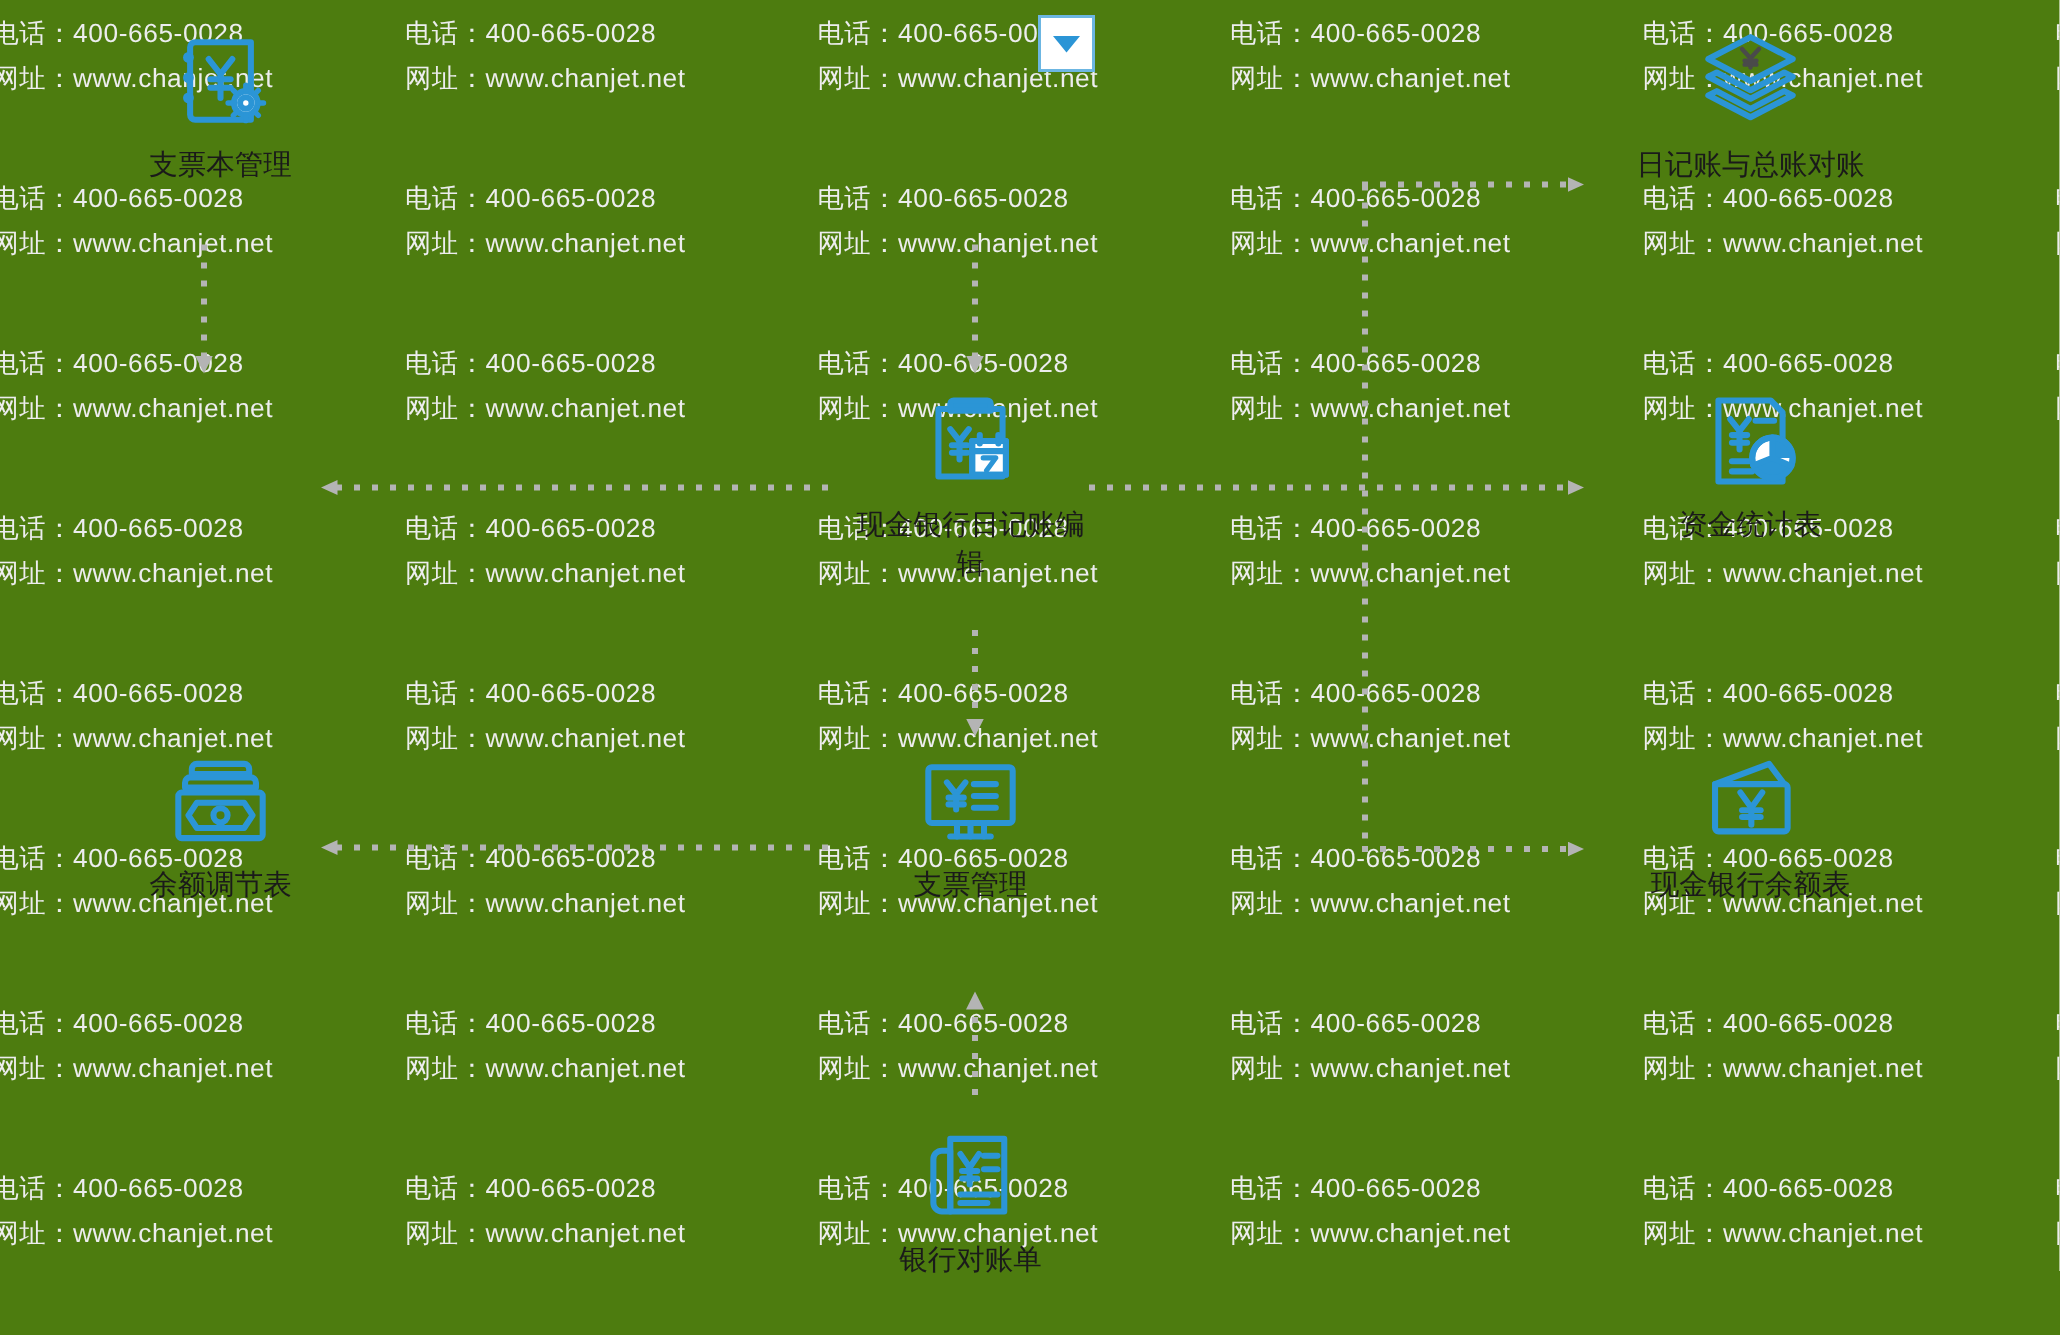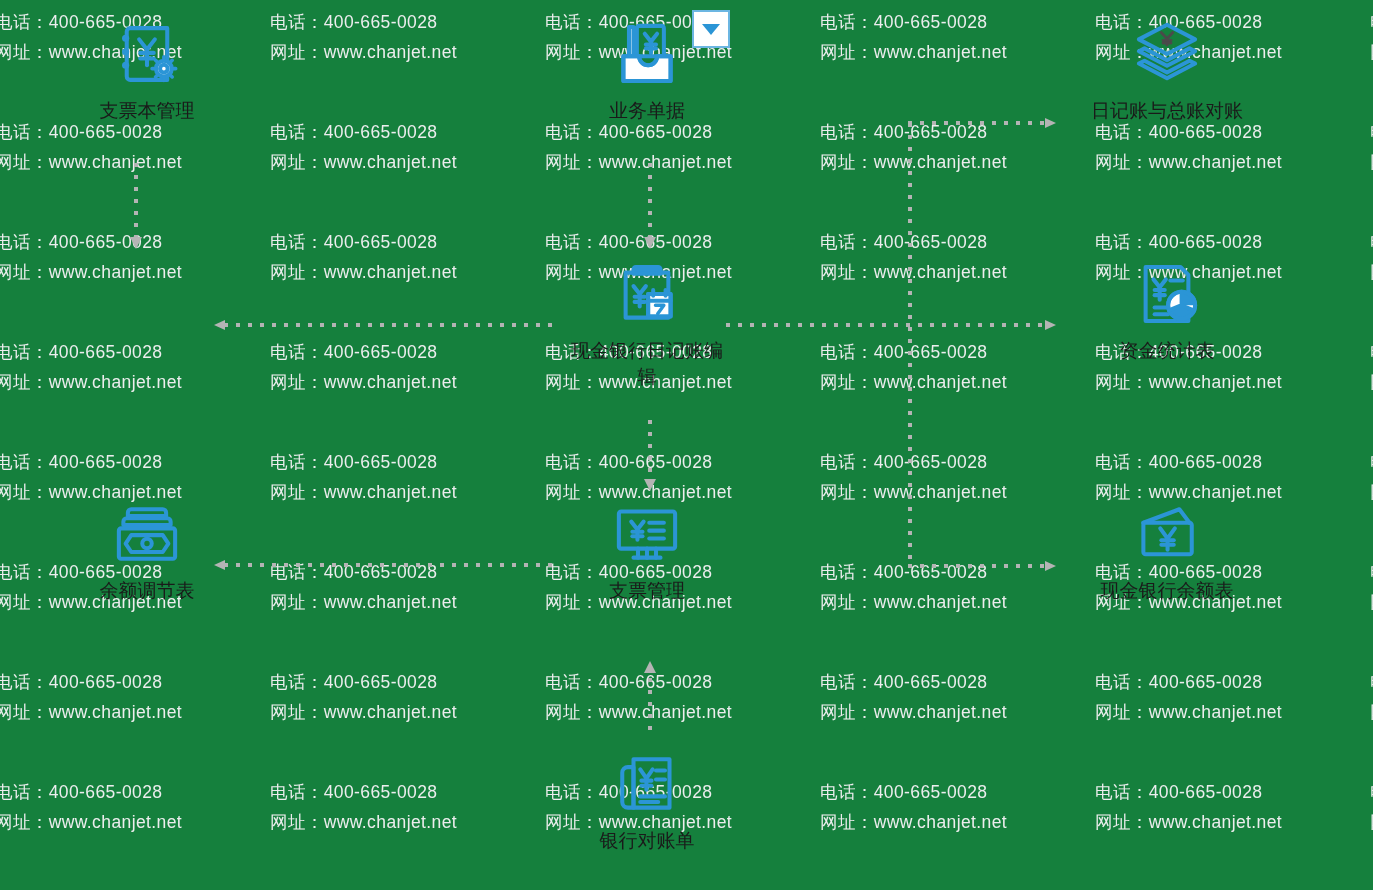--- a/index.html
+++ b/index.html
@@ -8,21 +8,21 @@
     background: #ffffff;
   }
   body {
     font-family: "Liberation Sans", "DejaVu Sans", sans-serif;
   }
   #stage {
     position: relative;
     width: 1373px;
     height: 890px;
     overflow: hidden;
-    background: #15803d;
+    background: #4d7c0f;
   }
 
   
   #watermark-layer {
     position: absolute;
     inset: 0;
     z-index: 1;
     pointer-events: none;
   }
   .wm-cell {
@@ -366,37 +366,20 @@
       <path d="M26 31 H38"></path>
       <path d="M26 36 H38"></path>
       <circle cx="47" cy="45" r="7" fill="#fff"></circle>
       <circle cx="47" cy="45" r="3.4"></circle>
       <path d="M47 34.5 V38 M47 52 V55.5 M39.6 37.6 L42 40 M52 50 L54.4 52.4
                M36.5 45 H40 M54 45 H57.5 M39.6 52.4 L42 50 M52 40 L54.4 37.6" stroke-width="3.2"></path>
     </svg>
         </div>
         <div class="node-label" style="color: rgb(26, 26, 26);">支票本管理</div>
       </div>
-      <div class="node" style="left: 532px; top: 18px;">
-        <div class="node-icon" style="color: rgb(43, 149, 214);">
-    <svg viewBox="0 0 64 64" fill="none" stroke="currentColor" stroke-width="3.6" stroke-linecap="round" stroke-linejoin="round">
-      <path d="M16 8 H20 V34 H16 A0 0 0 0 1 16 34 Z" fill="#fff"></path>
-      <path d="M16 9 V34"></path>
-      <path d="M21 9 V34"></path>
-      <path d="M25 7 H45 A2 2 0 0 1 47 9 V34 H23 V9 A2 2 0 0 1 25 7 Z"></path>
-      <path d="M30 14 L35.5 21 L41 14"></path>
-      <path d="M35.5 21 V31"></path>
-      <path d="M31 23.5 H40"></path>
-      <path d="M31 27 H40"></path>
-      <path d="M11 34 H25 a8 8 0 0 0 16 0 H53 V56 H11 Z" fill="#fff"></path>
-      <path d="M11 34 H25 a8 8 0 0 0 16 0 H53 V56 H11 Z"></path>
-    </svg>
-        </div>
-        <div class="node-label" style="color: rgb(26, 26, 26);">业务单据</div>
-      </div>
       <div class="node" style="left: 1052px; top: 18px;">
         <div class="node-icon" style="color: rgb(43, 149, 214);">
     <svg viewBox="0 0 64 64" fill="none" stroke="currentColor" stroke-width="3.6" stroke-linecap="round" stroke-linejoin="round">
       <path d="M32 6 L57 19 L32 32 L7 19 Z"></path>
       <path d="M12 27 L32 37.5 L52 27 L57 29.5 L32 42.5 L7 29.5 Z"></path>
       <path d="M12 38 L32 48.5 L52 38 L57 40.5 L32 53.5 L7 40.5 Z"></path>
       <g stroke-width="2.6" stroke="#4a4a4a">
         <path d="M27 13 L32 18.5 L37 13"></path>
         <path d="M32 18.5 V24"></path>
         <path d="M28.5 20 H35.5"></path>

